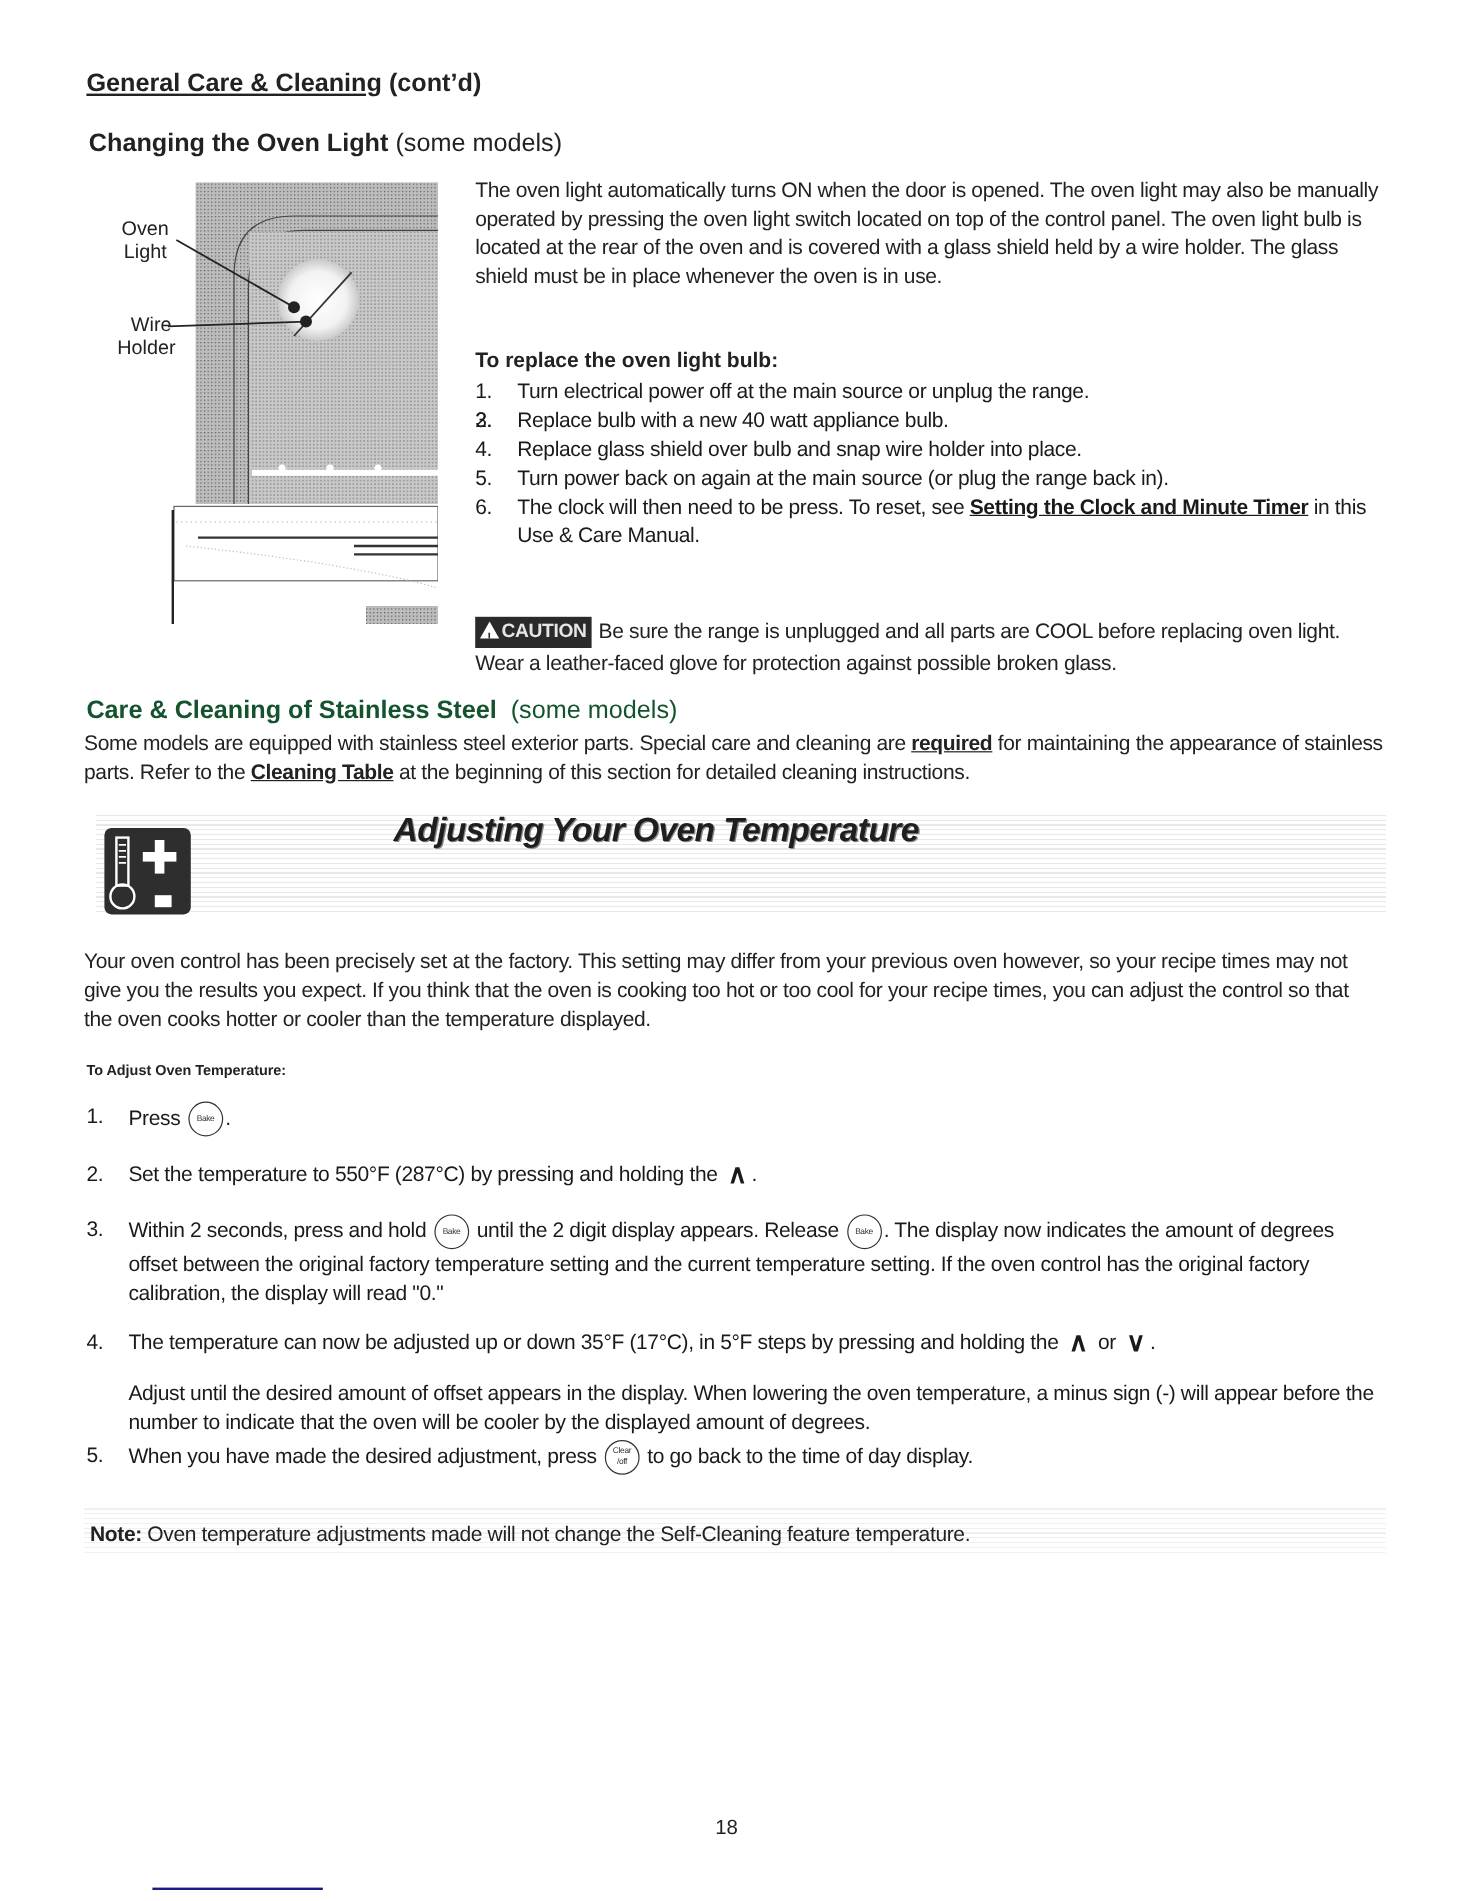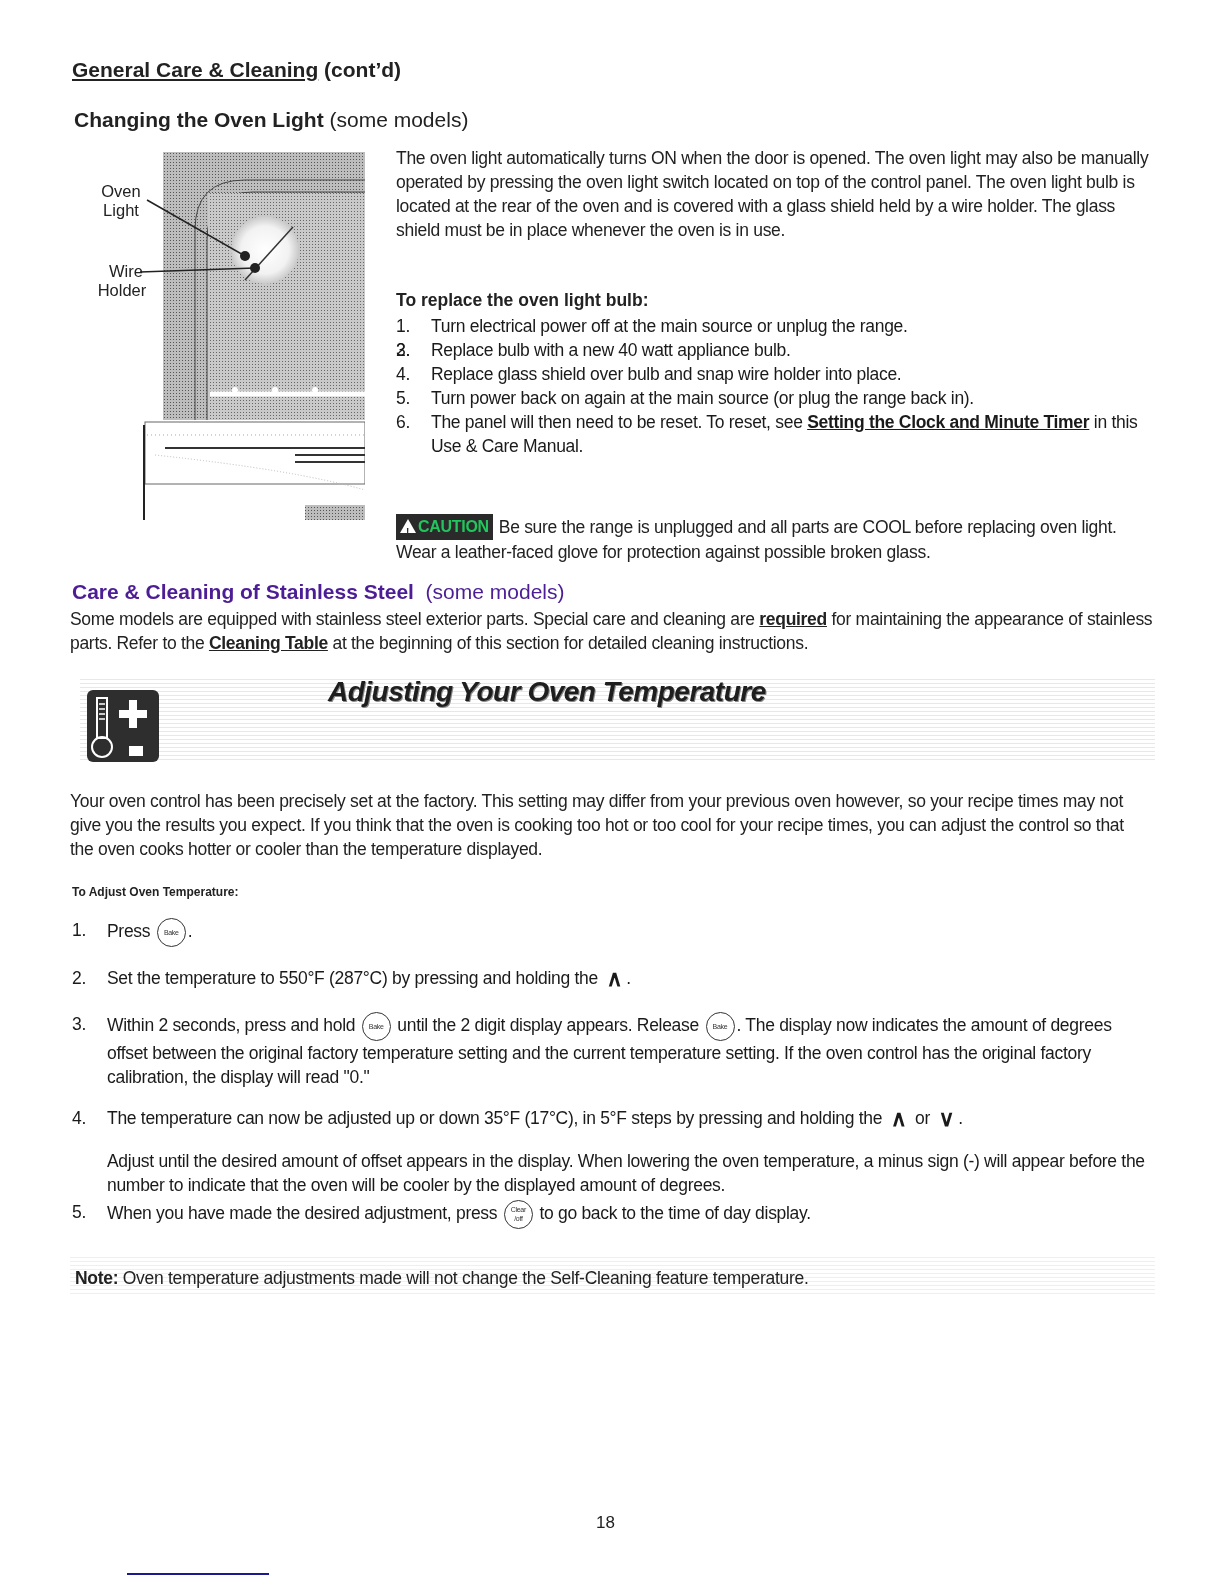--- a/index.html
+++ b/index.html
@@ -17,29 +17,29 @@
   .figure { left:95px; top:150px; width:270px; height:370px; }
   .fig-label { font-size:16.5px; line-height:19px; color:#222; position:absolute; text-align:center; }
 
   .intro { left:396px; top:146px; width:760px; }
   .replace-h { left:396px; top:290px; font-size:17.5px; font-weight:bold; color:#222; }
   .steps { left:396px; top:314px; width:760px; margin:0; padding:0; list-style:none; }
   .steps li { position:relative; padding-left:35px; line-height:24px; font-size:17.5px; letter-spacing:-0.3px; }
   .steps li .num { position:absolute; left:0; top:0; }
 
   .caution { left:396px; top:514px; width:760px; }
-  .caution-badge { display:inline-block; background:#2a2a2a; color:#22c55e; font-weight:bold;
+  .caution-badge { display:inline-block; background:#2a2a2a; color:#e5e5e5; font-weight:bold;
                    font-size:16px; padding:1px 4px 1px 4px; margin-right:6px; letter-spacing:-0.3px;
                    vertical-align:1px; }
   .caution-badge .tri { display:inline-block; width:0; height:0; border-left:8px solid transparent;
                         border-right:8px solid transparent; border-bottom:14px solid #fff;
                         vertical-align:-1px; margin-right:2px; position:relative; }
   .caution-badge .tri::after { content:"!"; position:absolute; left:-2px; top:2px; font-size:10px; color:#2a2a2a; }
 
-  .ss-h { left:72px; top:580px; font-size:21px; color:#4c1d95; }
+  .ss-h { left:72px; top:580px; font-size:21px; color:#14532d; }
   .ss-h b { font-weight:bold; }
   .ss-body { left:70px; top:607px; width:1090px; }
 
   
   .banner { left:80px; top:678px; width:1075px; height:82px;
             background-image:repeating-linear-gradient(0deg, #e8e8e8 0px, #e8e8e8 1px, transparent 1px, transparent 4px);
             opacity:1; }
   .thermo-icon { left:87px; top:690px; width:72px; height:72px; background:#2e2e2e; border-radius:6px; }
   .banner-title { left:328px; top:676px; font-size:28px; font-weight:bold; font-style:italic;
                   color:#1e1e1e; letter-spacing:-0.5px; text-shadow:1px 1px 0 #888; }
@@ -130,21 +130,21 @@
 <div class="abs body-text intro">The oven light automatically turns ON when the door is opened. The oven light may also be manually operated by pressing the oven light switch located on top of the control panel. The oven light bulb is located at the rear of the oven and is covered with a glass shield held by a wire holder. The glass shield must be in place whenever the oven is in use.</div>
 
 <div class="abs replace-h">To replace the oven light bulb:</div>
 
 <ul class="abs steps">
   <li><span class="num">1.</span><span>Turn electrical power off at the main source or unplug the range.</span></li>
   <li><span class="num">2.</span></li>
   <li><span class="num">3.</span><span>Replace bulb with a new 40 watt appliance bulb.</span></li>
   <li><span class="num">4.</span><span>Replace glass shield over bulb and snap wire holder into place.</span></li>
   <li><span class="num">5.</span><span>Turn power back on again at the main source (or plug the range back in).</span></li>
-  <li><span class="num">6.</span><span>The panel will then need to be reset. To reset, see </span><span class="bold">Setting the Clock and Minute Timer</span><span> in this Use &amp; Care Manual.</span></li>
+  <li><span class="num">6.</span><span>The clock will then need to be press. To reset, see </span><span class="bold">Setting the Clock and Minute Timer</span><span> in this Use &amp; Care Manual.</span></li>
 </ul>
 
 <div class="abs body-text caution">
   <span class="caution-badge"><span class="tri"></span><span>CAUTION</span></span><span>Be sure the range is unplugged and all parts are COOL before replacing oven light. Wear a leather-faced glove for protection against possible broken glass.</span>
 </div>
 
 <div class="abs ss-h">
   <b>Care &amp; Cleaning of Stainless Steel</b>&nbsp;
   <span>(some models)</span>
 </div>

